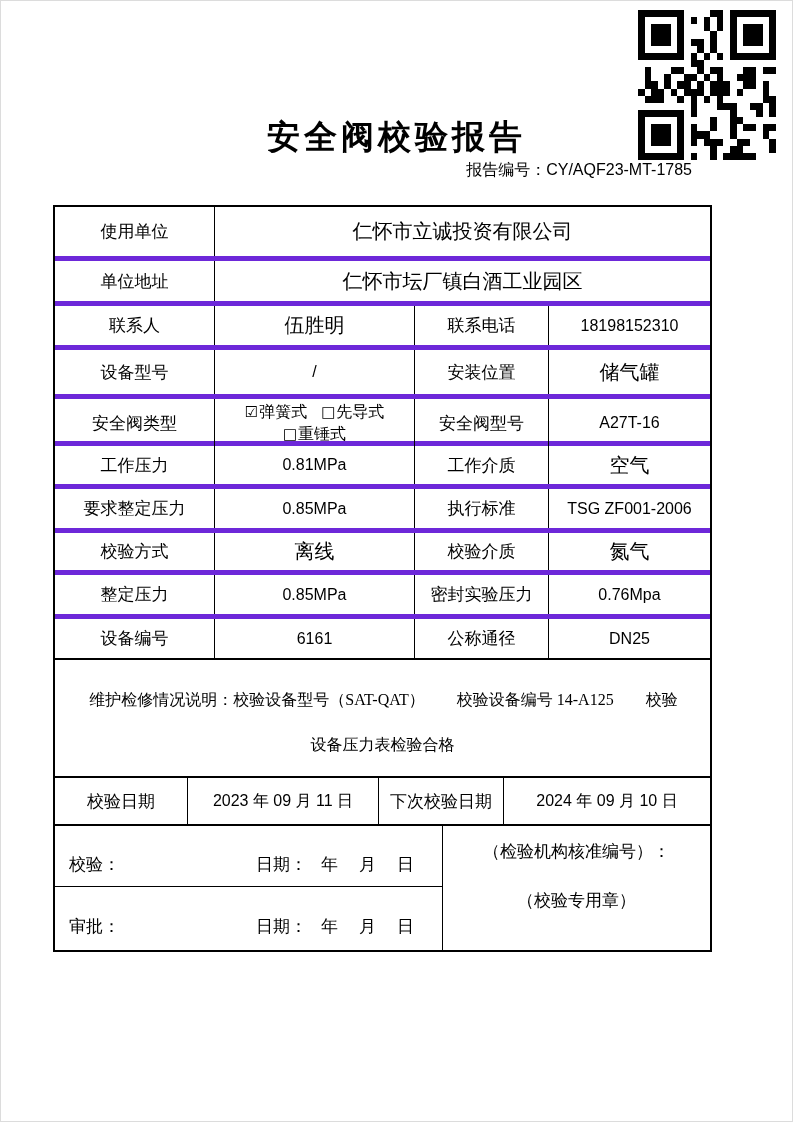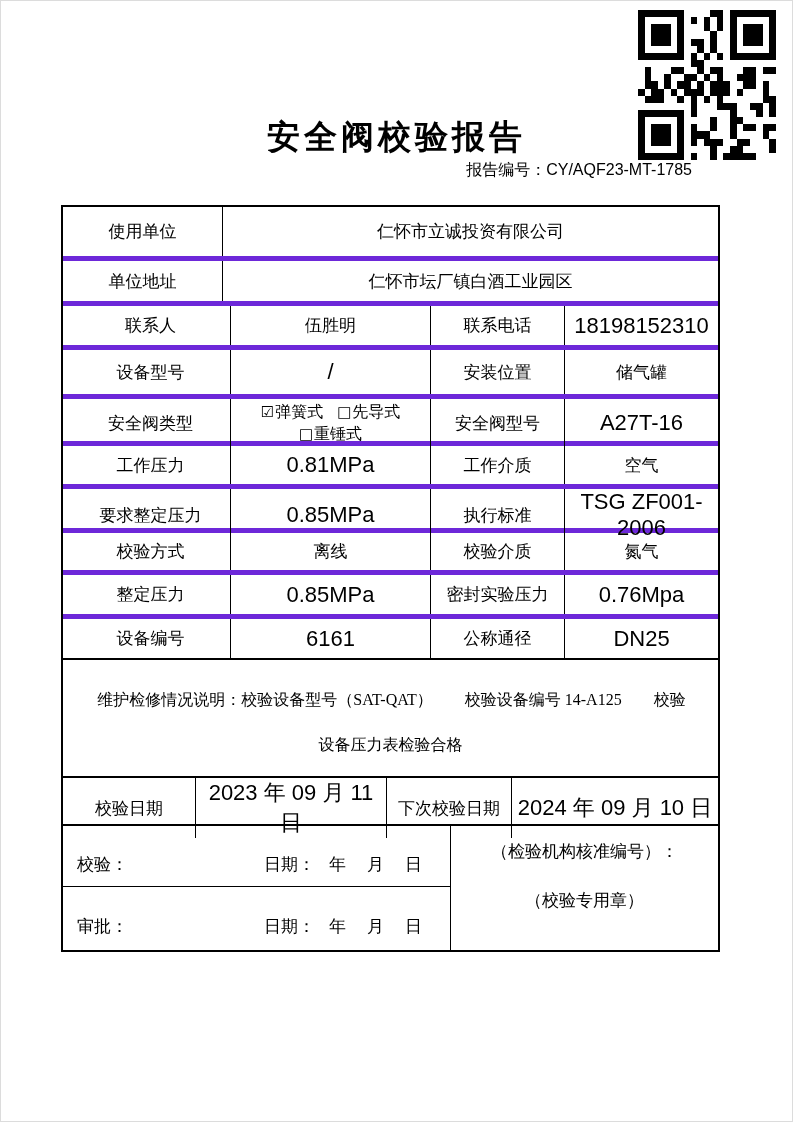--- a/index.html
+++ b/index.html
@@ -25,41 +25,41 @@
   .report-line {
     margin-top:0;
     text-align:right;
     padding-right:100px;
     font-size:16px;
   }
   .report-line .lbl { font-family:"Liberation Serif","DejaVu Serif",serif; }
   .report-line .num { font-family:"Liberation Sans","DejaVu Sans",sans-serif; }
 
   .tbl {
-    position:absolute; left:60px; top:204px;
+    position:absolute; left:52px; top:204px;
     width:659px;
     border:2px solid #000;
     font-size:17px;
   }
   .row { display:grid; align-items:stretch; }
   .row + .row { border-top:5px solid #6d28d9; }
   .row.thick { border-top:2px solid #000; }
   .row > div { display:flex; align-items:center; justify-content:center; text-align:center; }
   .row > div + div { border-left:1px solid #000; }
 
   .cols2 { grid-template-columns:159px 1fr; }
-  .cols4 { grid-template-columns:159px 200px 134px 1fr;padding-left:8px; }
+  .cols4 { grid-template-columns:159px 200px 134px 1fr; }
   .colsD { grid-template-columns:132px 191px 125px 1fr; }
 
   .r49{height:49px}.r45{height:45px}.r44{height:44px}.r49b{height:49px}
   .r47{height:47px}.r43{height:43px}.r42{height:42px}.r118{height:118px}
   .r48{height:48px}
 
-  .val, .sans { font-family:"Liberation Sans","DejaVu Sans",sans-serif; font-size:22px; }
-  .cn-val { font-family:Liberation Mono, monospace; font-size:17px; }
+  .val, .sans { font-family:"Liberation Sans","DejaVu Sans",sans-serif; font-size:16px; }
+  .cn-val { font-family:Liberation Mono, monospace; font-size:20px; }
 
   .valve-cell { flex-direction:column; justify-content:center; line-height:21px; font-size:16px; padding:2px 2px; }
   .valve-line1 { display:flex; gap:14px; }
   .cb-opt { white-space:nowrap; }
   .cb-glyph { font-family:"DejaVu Sans",sans-serif; font-size:15px; margin-right:1px; }
 
   .maint-cell { flex-direction:column; align-items:stretch; justify-content:flex-start; padding:10px 8px 0 8px; row-gap:24px; font-size:16px; }
   .maint-line1 { text-align:left; padding-left:2px; }
   .maint-line2 { text-align:center; }
 

